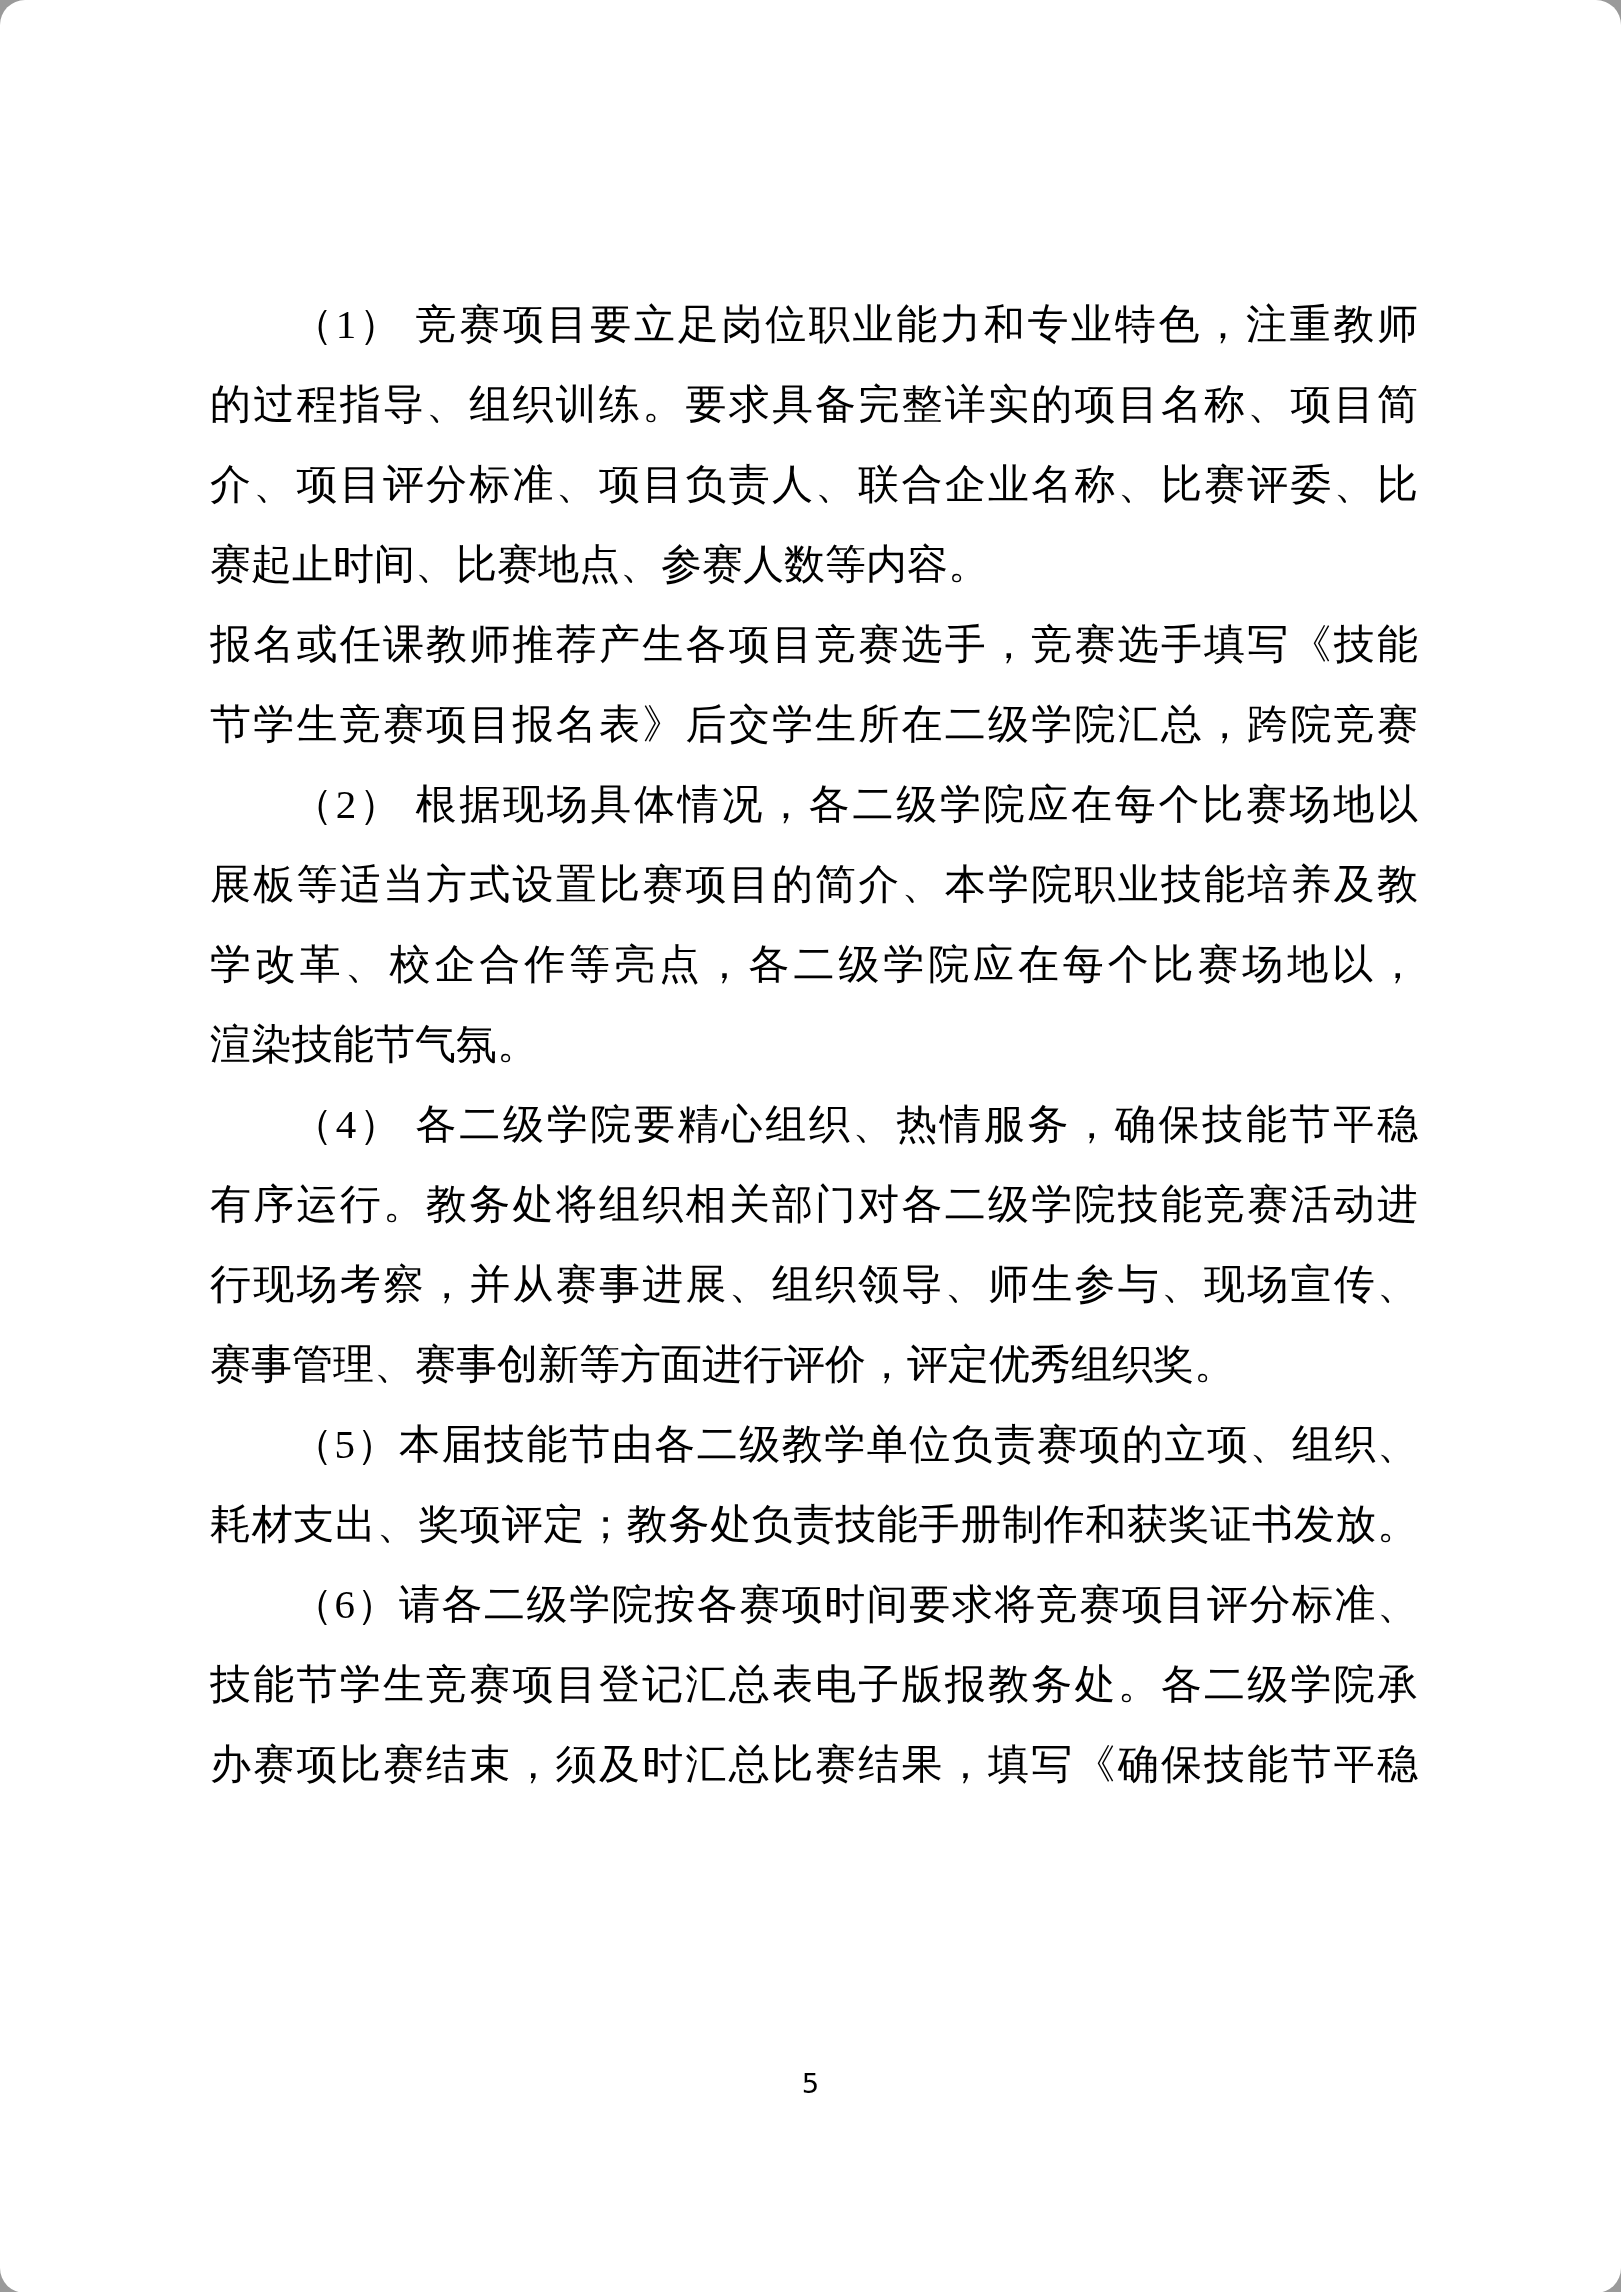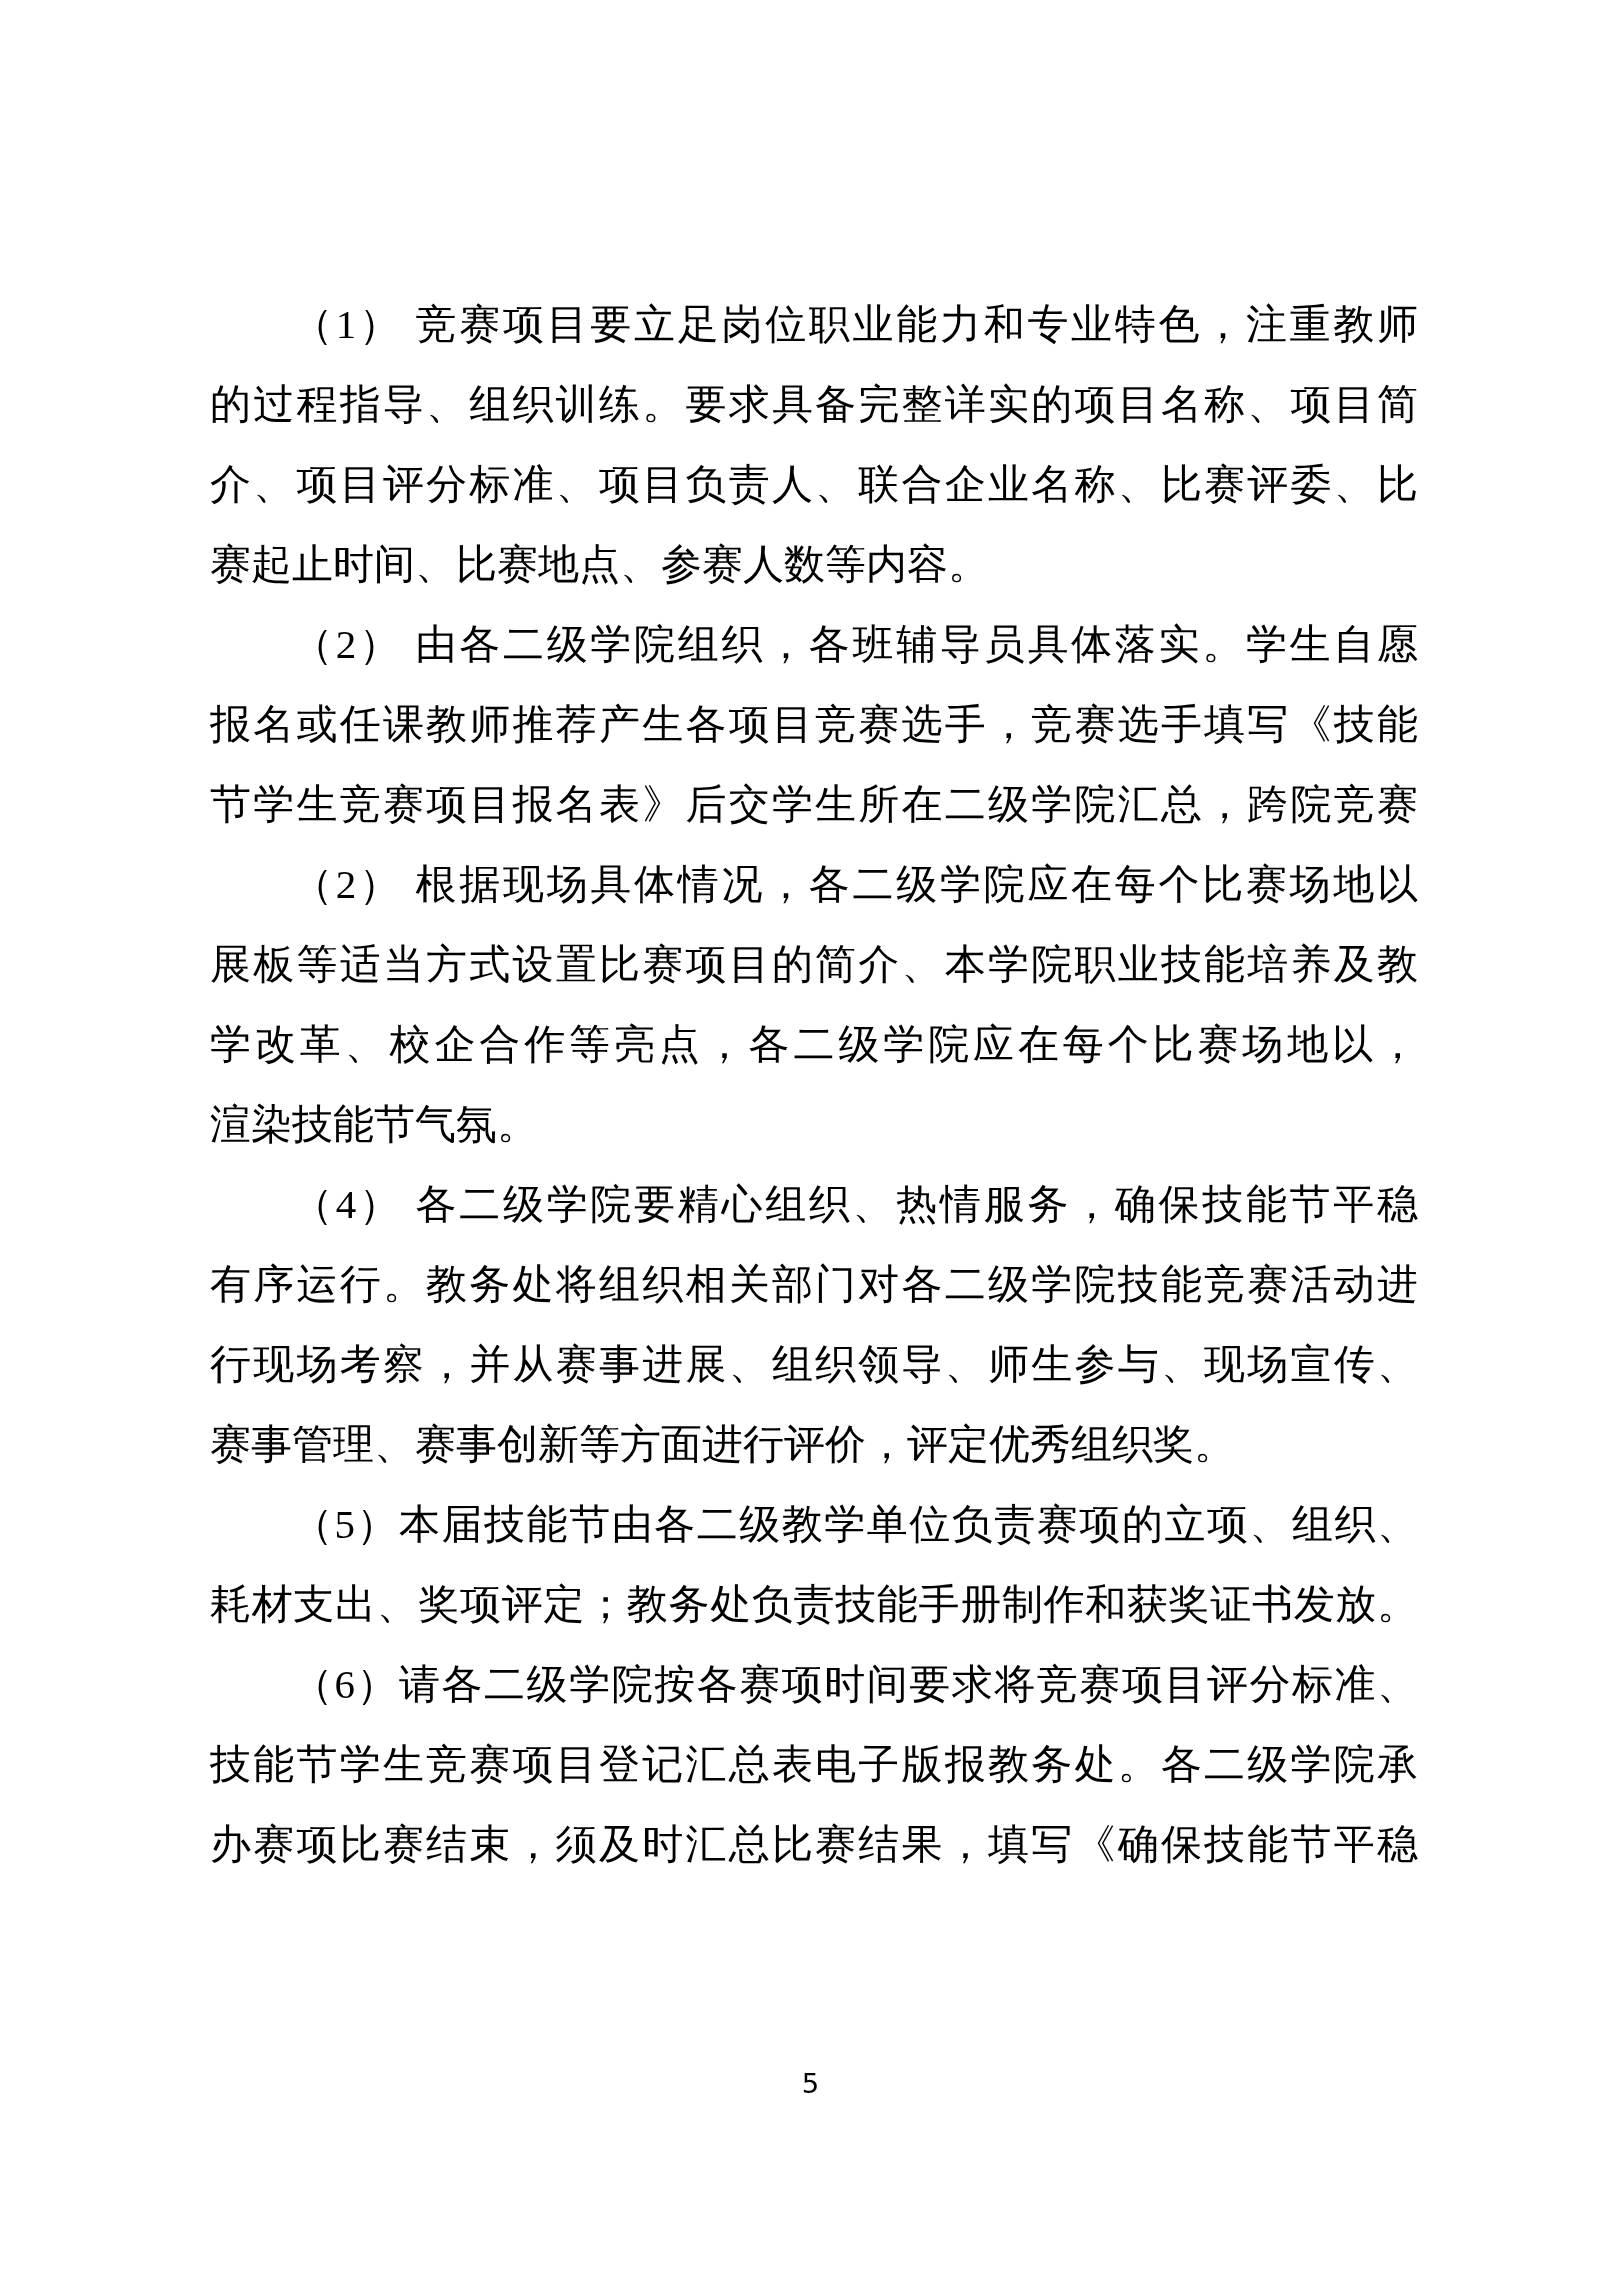--- a/index.html
+++ b/index.html
@@ -5,20 +5,21 @@
   html,body{margin:0;padding:0;background:#9a9a9a;}
   .page{
     position:relative;
     width:1621px;
     height:2293px;
     background:#ffffff;
     margin:0 auto;
     overflow:hidden;
     font-family:"Liberation Serif", serif;
     color:#000000;
+    border-radius:25px;
   }
   .content{
     position:absolute;
     left:210px;
     top:284px;
     width:1208px;
   }
   .para{margin:0;padding:0;}
   .line{
     font-size:41px;
@@ -55,21 +56,20 @@
   <div class="content">
 
     <div class="para">
       <div class="line indent">（1） 竞赛项目要立足岗位职业能力和专业特色，注重教师</div>
       <div class="line">的过程指导、组织训练。要求具备完整详实的项目名称、项目简</div>
       <div class="line">介、项目评分标准、项目负责人、联合企业名称、比赛评委、比</div>
       <div class="line end">赛起止时间、比赛地点、参赛人数等内容。</div>
     </div>
 
     <div class="para">
-      <div class="line indent">（2） 由各二级学院组织，各班辅导员具体落实。学生自愿</div>
       <div class="line">报名或任课教师推荐产生各项目竞赛选手，竞赛选手填写《技能</div>
       <div class="line">节学生竞赛项目报名表》后交学生所在二级学院汇总，跨院竞赛</div>
     </div>
 
     <div class="para">
       <div class="line indent">（2） 根据现场具体情况，各二级学院应在每个比赛场地以</div>
       <div class="line">展板等适当方式设置比赛项目的简介、本学院职业技能培养及教</div>
       <div class="line">学改革、校企合作等亮点，各二级学院应在每个比赛场地以，</div>
       <div class="line end">渲染技能节气氛。</div>
     </div>

